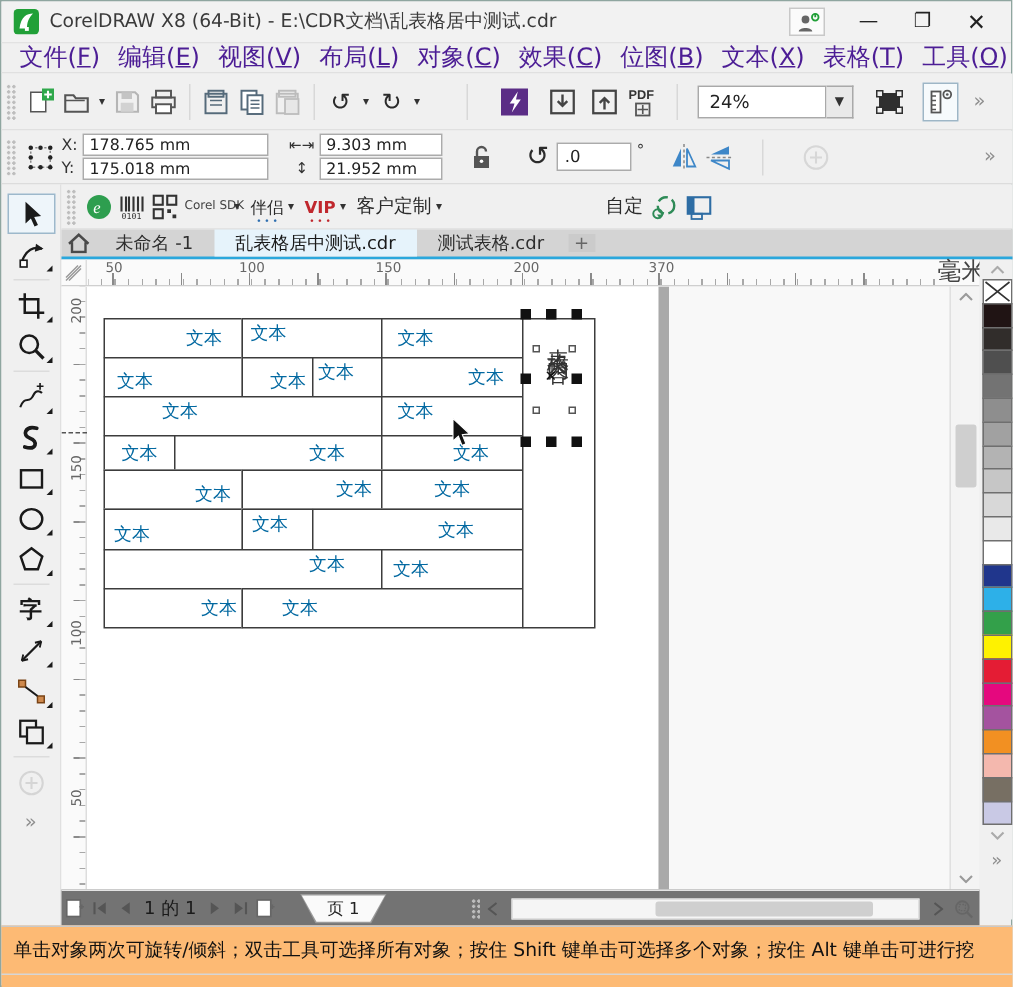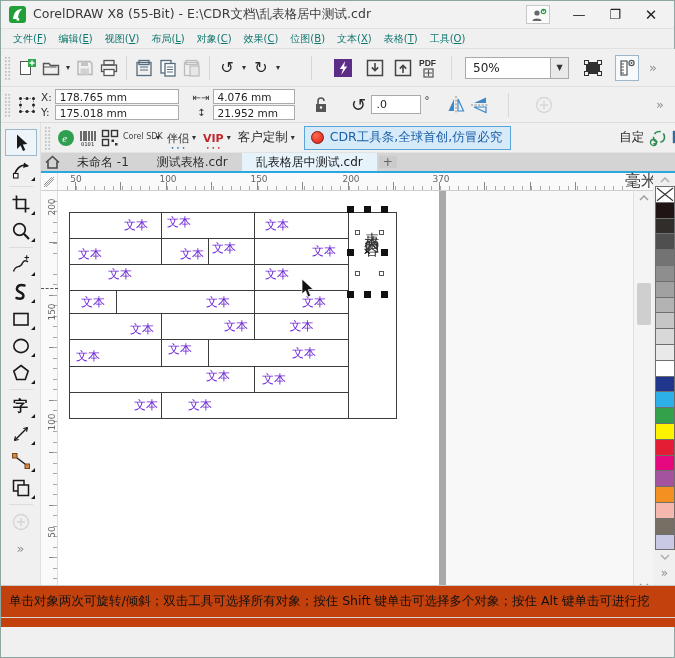--- a/index.html
+++ b/index.html
@@ -11,21 +11,21 @@
   .titlebar{position:absolute;left:0;top:0;width:100%;height:28px;display:flex;align-items:center;background:#f2f2f2;border-bottom:1px solid #e2e2e2;}
   .titlebar .logo{width:17px;height:17px;margin:0 7px 0 8px;flex:0 0 auto;}
   .titlebar .title{font-size:12.5px;color:#3a3a3a;white-space:nowrap;}
   .titlebar .tb-spacer{flex:1;}
   .acct{width:24px;height:19px;border:1px solid #c8c8c8;background:#fbfbfb;display:flex;align-items:center;justify-content:center;margin-right:14px;}
   .winbtn{width:30px;height:22px;display:flex;align-items:center;justify-content:center;font-size:13px;color:#222;margin-right:6px;}
   .winbtn.close{font-size:15px;margin-right:8px;}
 
   
   .menubar{position:absolute;left:0;top:28px;width:100%;height:20px;display:flex;align-items:center;background:#f0f0f0;border-bottom:1px solid #e0e0e0;padding-left:6px;}
-  .menu-item{font-size:10px;color:#0f766e;padding:0 6px;white-space:nowrap;}
+  .menu-item{font-size:16px;color:#4c1d95;padding:0 6px;white-space:nowrap;}
   .menu-item u{text-decoration:underline;}
 
   
   .tbar{position:absolute;display:flex;align-items:center;background:#f0f0f0;}
   .grip{width:7px;height:24px;margin:0 4px 0 3px;background-image:radial-gradient(#bdbdbd 1px,transparent 1.1px);background-size:3.5px 3.5px;flex:0 0 auto;}
   .tsep{width:1px;height:24px;background:#d8d8d8;margin:0 5px;flex:0 0 auto;}
   .tbtn{width:24px;height:26px;display:flex;align-items:center;justify-content:center;flex:0 0 auto;position:relative;}
   .tbtn.dis{opacity:.42;}
   .ddarrow{width:10px;height:26px;display:flex;align-items:center;justify-content:center;font-size:8px;color:#333;flex:0 0 auto;}
   .uglyph{font-size:16px;color:#2b2b2b;line-height:1;}
@@ -87,21 +87,21 @@
       repeating-linear-gradient(to bottom,transparent 0 51.5px,#8a8a8a 51.5px 52.5px);
     background-size:4px 100%,8px 100%;background-position:right 0,right 0;background-repeat:no-repeat;}
   .vlab{position:absolute;left:1px;font-size:9px;color:#666;transform:rotate(-90deg);transform-origin:center;width:20px;text-align:center;}
   .vguide{position:absolute;left:0;width:17px;border-top:1px dashed #555;}
   .page{position:absolute;left:17px;top:0;width:381px;height:100%;background:#ffffff;}
   .pageedge{position:absolute;left:398px;top:0;width:7px;height:100%;background:#a9a9a9;}
 
   
   .dtable{position:absolute;}
   .tcell{position:absolute;border:1px solid #3c3c3c;display:flex;background:#fff;}
-  .ttext{font-size:12px;color:#6d28d9;line-height:13px;white-space:nowrap;text-align:right;}
+  .ttext{font-size:12px;color:#0369a1;line-height:13px;white-space:nowrap;text-align:right;}
   .sidecell .vtext{position:absolute;left:13px;top:7px;writing-mode:vertical-rl;font-size:15px;letter-spacing:3px;color:#333;}
 
   
   .h-black{position:absolute;width:7px;height:7px;background:#111;}
   .h-white{position:absolute;width:5px;height:5px;background:#fff;border:1px solid #555;}
   .h-x{position:absolute;font-size:10px;color:#111;line-height:1;}
 
   .cursor{position:absolute;}
 
   
@@ -127,40 +127,40 @@
   
   .toolbox{position:absolute;left:0;top:122px;width:40px;height:494px;background:#f0f0f0;border-right:1px solid #e0e0e0;display:flex;flex-direction:column;align-items:center;padding-top:6px;}
   .tool{width:32px;height:27px;display:flex;align-items:center;justify-content:center;position:relative;flex:0 0 auto;}
   .tool.selected{border:1px solid #9db8cb;background:#eef5fa;}
   .tool.flyout::after{content:'';position:absolute;right:2px;bottom:2px;border-left:4px solid transparent;border-bottom:4px solid #1a1a1a;}
   .tool.dis{opacity:.45;}
   .toolsep{width:24px;height:1px;background:#dcdcdc;margin:3px 0;flex:0 0 auto;}
   .cjk-ico{font-size:15px;font-weight:bold;color:#1a1a1a;line-height:1;}
 
   
-  .statusbar{position:absolute;left:0;top:584px;width:675px;height:42px;background:#c2410c;border-top:1px solid #c9c9c9;}
+  .statusbar{position:absolute;left:0;top:616px;width:675px;height:42px;background:#fdba74;border-top:1px solid #c9c9c9;}
   .statusline{height:32px;border-bottom:1px solid #d6d6d6;display:flex;align-items:center;padding-left:8px;}
   .statustext{font-size:12.5px;color:#111;white-space:nowrap;}
 
   svg{display:block;}
 </style>
 </head>
 <body>
 
 <div id="app">
 
   <div class="titlebar">
     <span class="logo">
         <svg width="17" height="17" viewBox="0 0 17 17">
           <rect x="0" y="0" width="17" height="17" rx="3" fill="#21a038"></rect>
           <path d="M4 13 C5 5 9 3 13 3 C10 6 9 9 9 13 Z" fill="#fff"></path>
           <rect x="7.6" y="12" width="2.6" height="2.6" fill="#fff"></rect>
         </svg>
       </span>
-    <span class="title">CorelDRAW X8 (55-Bit) - E:\CDR文档\乱表格居中测试.cdr</span>
+    <span class="title">CorelDRAW X8 (64-Bit) - E:\CDR文档\乱表格居中测试.cdr</span>
     <span class="tb-spacer"></span>
     <span class="acct">
         <svg width="18" height="14" viewBox="0 0 18 14">
           <circle cx="8" cy="5" r="2.6" fill="#666"></circle>
           <path d="M3.5 13 C3.5 9.8 12.5 9.8 12.5 13 Z" fill="#666"></path>
           <circle cx="14.5" cy="3.5" r="2.2" fill="none" stroke="#21a038" stroke-width="1.2"></circle>
           <line x1="14.5" y1="1" x2="14.5" y2="3.5" stroke="#21a038" stroke-width="1.2"></line>
         </svg>
       </span>
     <span class="winbtn">—</span>
@@ -263,21 +263,21 @@
       </span>
     <span class="tbtn" style="margin-left:2px;">
         <svg width="24" height="22" viewBox="0 0 24 22">
           <text x="2" y="9" font-size="8.5" font-weight="bold" fill="#333" font-family="sans-serif">PDF</text>
           <rect x="7" y="12" width="9" height="8" fill="none" stroke="#555" stroke-width="1.2"></rect>
           <path d="M11.5 13 v6 M8 16 h7" stroke="#555" stroke-width="1.1"></path>
         </svg>
       </span>
     <span class="tsep" style="margin-left:10px;"></span>
     <div class="zoomcombo">
-      <span class="zoomfield">50%</span>
+      <span class="zoomfield">24%</span>
       <span class="zoombtn">▼</span>
     </div>
     <span class="tbtn" style="margin-left:12px;">
         <svg width="20" height="20" viewBox="0 0 20 20">
           <rect x="3" y="4" width="14" height="12" fill="#2f2f2f"></rect>
           <rect x="1.5" y="2.5" width="4" height="4" fill="#f0f0f0" stroke="#2f2f2f"></rect>
           <rect x="14.5" y="2.5" width="4" height="4" fill="#f0f0f0" stroke="#2f2f2f"></rect>
           <rect x="1.5" y="13.5" width="4" height="4" fill="#f0f0f0" stroke="#2f2f2f"></rect>
           <rect x="14.5" y="13.5" width="4" height="4" fill="#f0f0f0" stroke="#2f2f2f"></rect>
         </svg>
@@ -316,21 +316,21 @@
       <span class="stackfields">
         <span class="pfield">178.765 mm</span>
         <span class="pfield">175.018 mm</span>
       </span>
     </div>
     <span class="whicons">
       <span>⇤⇥</span>
       <span>↕</span>
     </span>
     <span class="stackfields">
-      <span class="pfield small">4.076 mm</span>
+      <span class="pfield small">9.303 mm</span>
       <span class="pfield small">21.952 mm</span>
     </span>
     <span class="tbtn" style="margin-left:14px;">
         <svg width="16" height="20" viewBox="0 0 16 20">
           <rect x="3" y="9" width="10" height="8" fill="#555"></rect>
           <path d="M5 9 V6 a3 3 0 0 1 6 0" fill="none" stroke="#555" stroke-width="1.6"></path>
           <circle cx="8" cy="12.5" r="1.2" fill="#fff"></circle>
         </svg>
       </span>
     <span class="tbtn" style="margin-left:14px;">
@@ -488,24 +488,20 @@
       <span>
         <span class="plabel vip">VIP</span>
         <span class="dots3" style="color:#c0272d;">• • •</span>
       </span>
       <span class="ddarrow">▾</span>
     </span>
     <span class="pitem">
       <span class="plabel" style="font-size:12.5px;">客户定制</span>
       <span class="ddarrow">▾</span>
     </span>
-    <span class="banner">
-      <span class="reddot"></span>
-      <span class="btext">CDR工具条,全球首创,仿冒必究</span>
-    </span>
     <span class="pitem" style="margin-left:104px;">
       <span class="plabel" style="font-size:12.5px;">自定</span>
     </span>
     <span class="pitem">
         <svg width="20" height="18" viewBox="0 0 20 18">
           <circle cx="11" cy="8" r="5.5" fill="none" stroke="#2e8b57" stroke-width="1.6" stroke-dasharray="7 3"></circle>
           <path d="M5 14 l4 0 l-2 3 Z" fill="#2e8b57"></path>
           <circle cx="5.5" cy="13.5" r="3" fill="none" stroke="#2e8b57" stroke-width="1.3"></circle>
         </svg>
       </span>
@@ -519,22 +515,22 @@
 
   </div>
 
   <div class="tabbar">
       <span class="home">
         <svg width="15" height="14" viewBox="0 0 15 14">
           <path d="M1 7.5 L7.5 1.5 L14 7.5 M3 6.5 V13 h9 V6.5" fill="none" stroke="#4a4a4a" stroke-width="1.6"></path>
         </svg>
       </span>
       <span class="dtab">未命名 -1</span>
+      <span class="dtab active">乱表格居中测试.cdr</span>
       <span class="dtab">测试表格.cdr</span>
-      <span class="dtab active">乱表格居中测试.cdr</span>
       <span class="newtab">+</span>
     </div>
 
   <div class="rulerrow">
     <span class="rcorner">
         <svg width="14" height="14" viewBox="0 0 14 14">
           <path d="M2 12 L12 2 M4 12 L12 4 M2 10 L10 2" stroke="#999" stroke-width="1"></path>
         </svg>
       </span>
     <div class="hruler">

